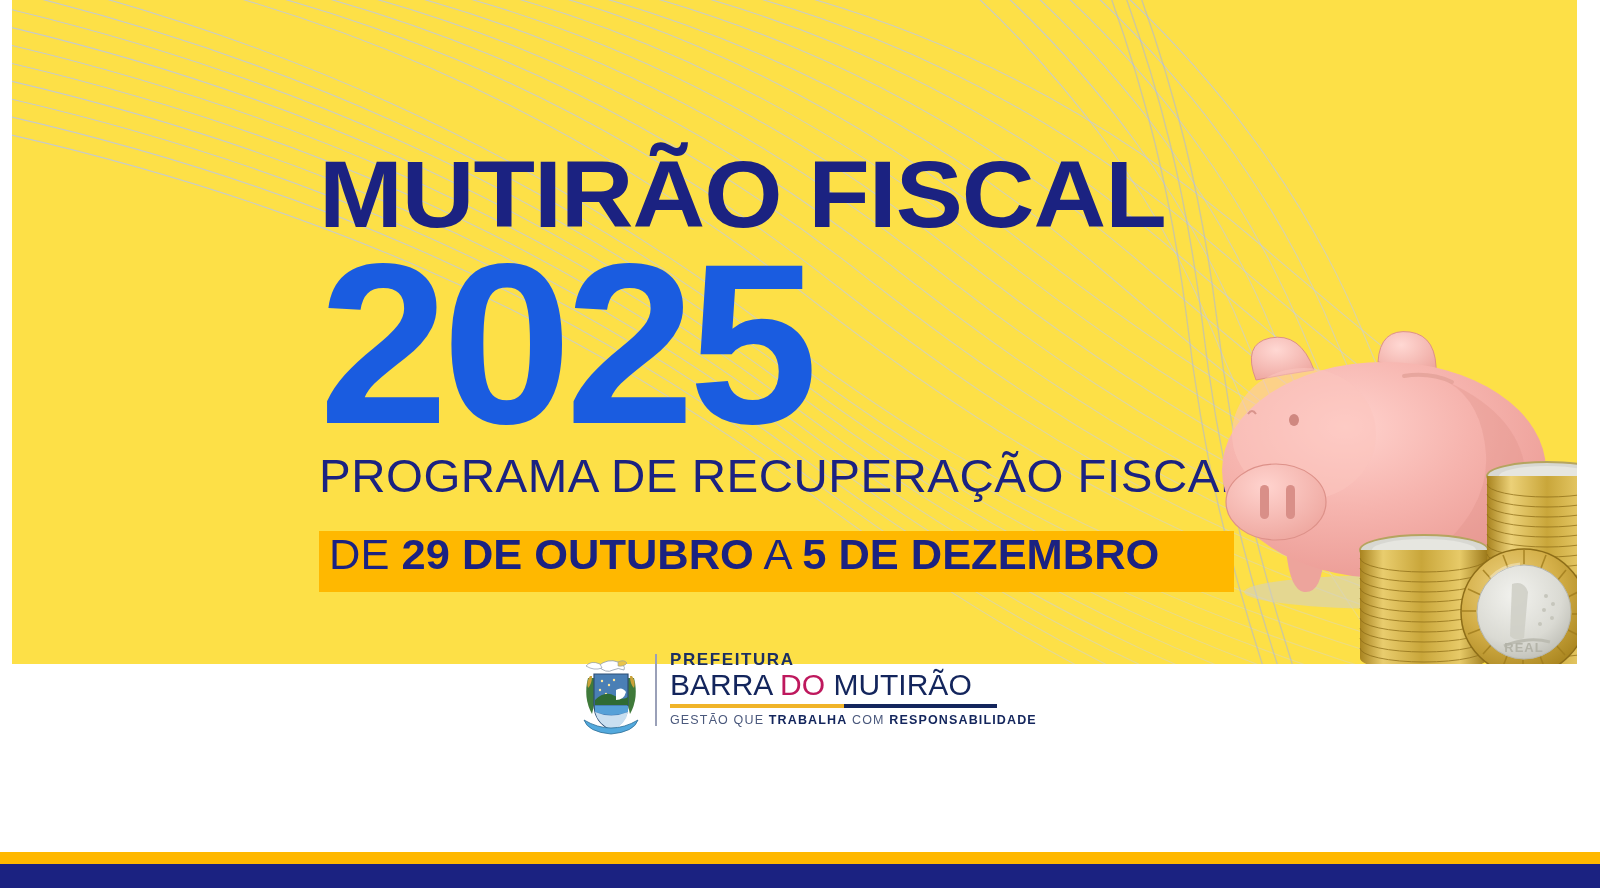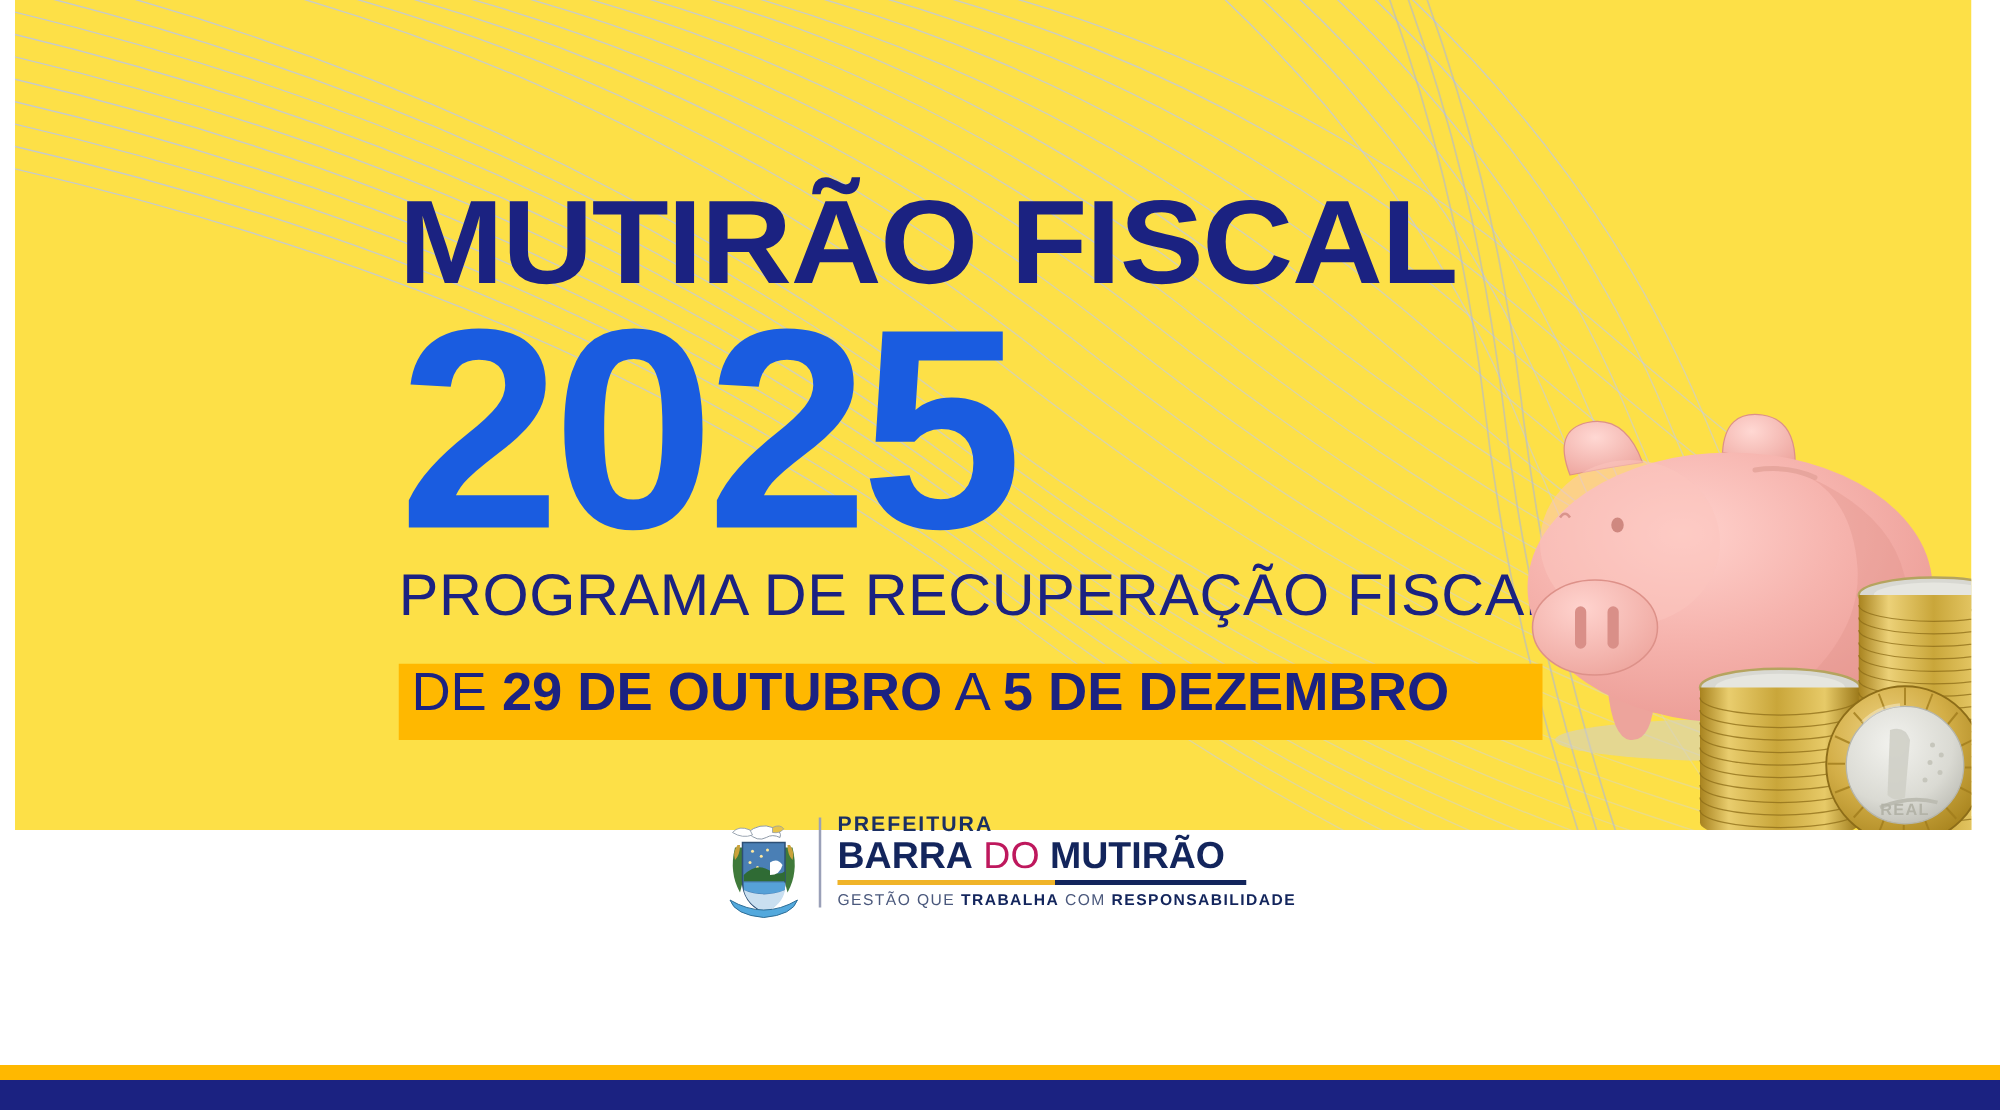--- a/index.html
+++ b/index.html
@@ -105,21 +105,21 @@
   }
   .logo-city {
     font-family:"Liberation Sans", sans-serif;
     font-size:30px;
     line-height:33px;
     letter-spacing:0px;
     color:#13255c;
     white-space:nowrap;
     margin-top:-1px;
   }
-  .logo-city .b { font-weight:bold;text-align:center; }
+  .logo-city .b { font-weight:normal;text-align:center; }
   .logo-city .l { font-weight:normal; color:#be185d; }
   .logo-rule { display:flex; height:4px; width:327px; margin-top:3px; }
   .logo-rule .r-y { background:#f0b429; width:174px; height:4px; }
   .logo-rule .r-b { background:#13255c; width:153px; height:4px; }
   .logo-tagline {
     font-family:"Liberation Sans", sans-serif;
     font-size:12.5px;
     letter-spacing:1.15px;
     color:#2b3a63;
     margin-top:5px;

